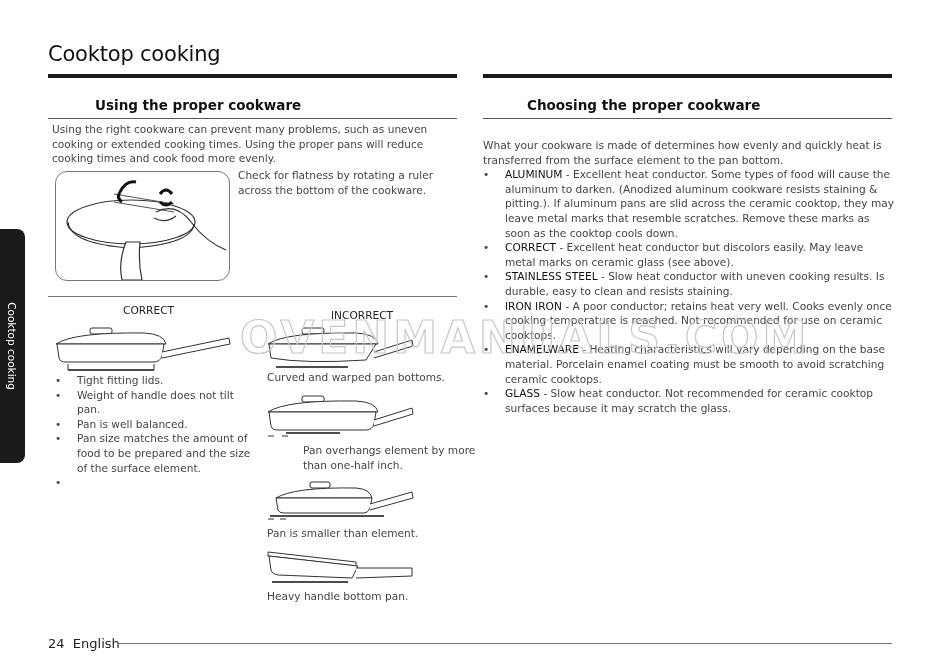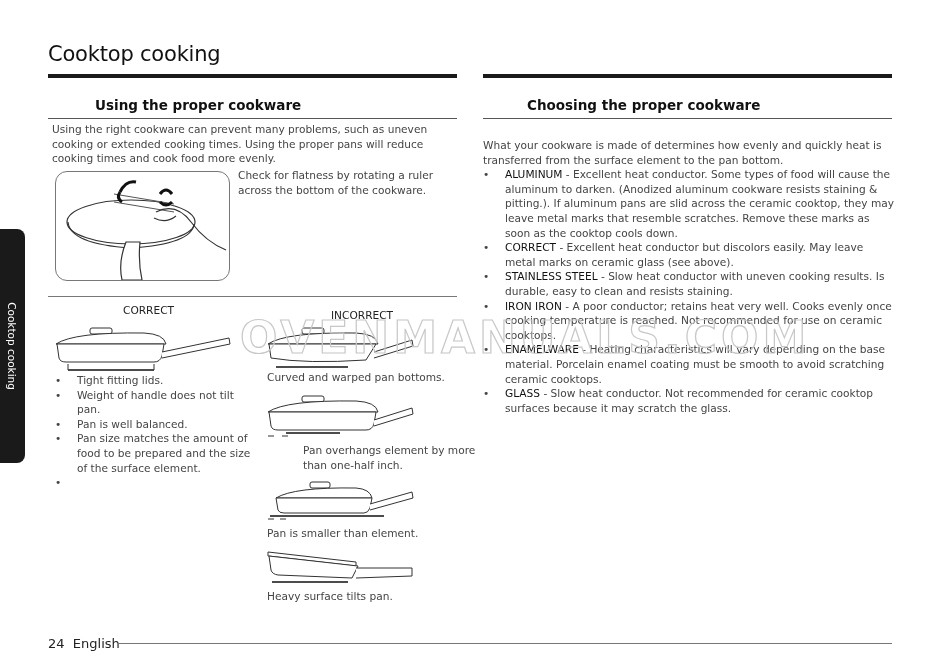--- a/index.html
+++ b/index.html
@@ -125,21 +125,21 @@
   <line x1="14" y1="39" x2="20" y2="39" stroke="#333"></line>
 </svg>
 <div class="para" style="left:267px; top:526px; width:190px;">Pan is smaller than element.</div>
 
 <svg class="pan" style="left:266px; top:548px;" width="150" height="38" viewBox="0 0 150 38">
   <path d="M2 4 L90 14 L90 18 L2 8 Z" fill="#fff" stroke="#333"></path>
   <path d="M3 8 L5 22 Q6 26 12 27 L86 30 L92 18 Z" fill="#fff" stroke="#333"></path>
   <path d="M90 20 L146 20 L146 28 L90 30" fill="#fff" stroke="#333"></path>
   <line x1="6" y1="34" x2="82" y2="34" stroke="#111" stroke-width="1.5"></line>
 </svg>
-<div class="para" style="left:267px; top:589px; width:190px;">Heavy surface tilts pan.</div>
+<div class="para" style="left:267px; top:589px; width:190px;">Heavy handle bottom pan.</div>
 
 <h2 class="section-heading" style="left:480px; top:97px;">Choosing the proper cookware</h2>
 <div class="rule-thin" style="left:483px; top:118px; width:409px;"></div>
 
 <div class="para" style="left:483px; top:138px; width:412px;">
   <div>What your cookware is made of determines how evenly and quickly heat is transferred from the surface element to the pan bottom.</div>
   <ul class="bullets right-list">
     <li><span class="dot">•</span><span class="bold">ALUMINUM</span><span> - Excellent heat conductor. Some types of food will cause the aluminum to darken. (Anodized aluminum cookware resists staining &amp; pitting.). If aluminum pans are slid across the ceramic cooktop, they may leave metal marks that resemble scratches. Remove these marks as soon as the cooktop cools down.</span></li>
     <li><span class="dot">•</span><span class="bold">CORRECT</span><span> - Excellent heat conductor but discolors easily. May leave metal marks on ceramic glass (see above).</span></li>
     <li><span class="dot">•</span><span class="bold">STAINLESS STEEL</span><span> - Slow heat conductor with uneven cooking results. Is durable, easy to clean and resists staining.</span></li>

